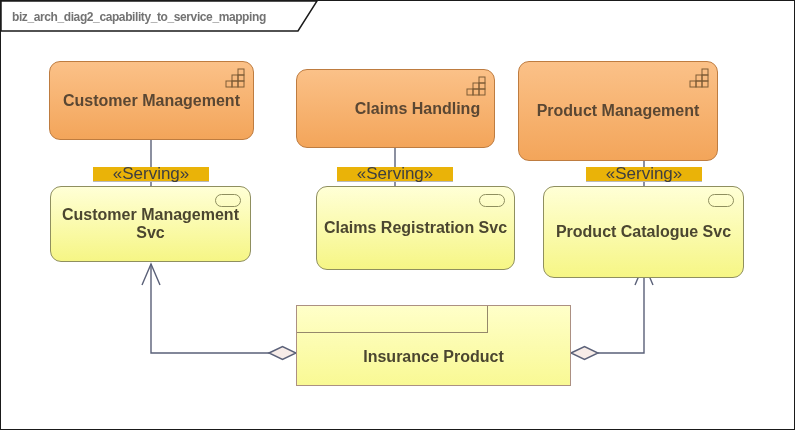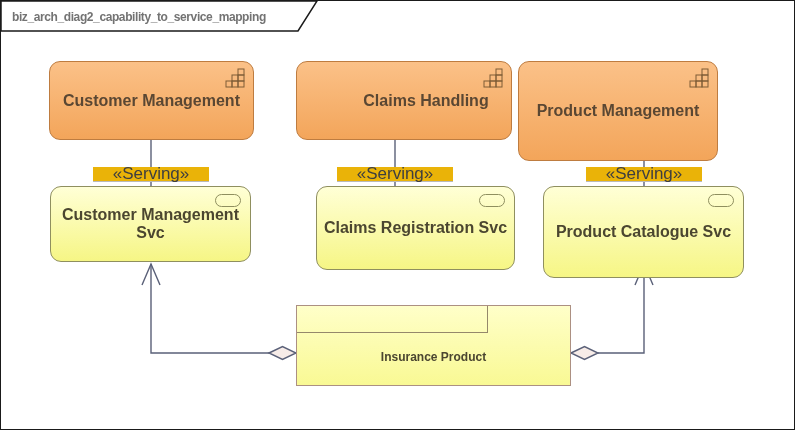--- a/index.html
+++ b/index.html
@@ -35,21 +35,21 @@
   .svc-icon{position:absolute;top:7px;right:9px;width:26px;height:13px;
         border:1.4px solid var(--service-border);border-radius:8px;}
   .product{position:absolute;left:295px;top:304px;width:275px;height:81px;
         border:1.5px solid var(--product-border);
         background:linear-gradient(to bottom,var(--product-fill-top),var(--product-fill-bottom));}
   .product-tab{position:absolute;left:0;top:0;width:191px;height:27px;
         border-right:1.4px solid var(--product-divider);
         border-bottom:1.4px solid var(--product-divider);}
   .product-label{position:absolute;left:0;right:0;top:27px;bottom:4px;
         display:flex;align-items:center;justify-content:center;
-        font-weight:bold;font-size:12px;color:var(--service-text);}
+        font-weight:bold;font-size:16px;color:var(--service-text);}
   .serving-label{position:absolute;width:116px;height:15px;top:166px;background:#eab308;
         border-bottom:1px solid #b9b9b9;display:flex;align-items:center;justify-content:center;
         font-size:17px;color:var(--label-text);line-height:14px;}
 </style>
 </head>
 <body>
 
 <div class="canvas">
 
   <svg class="overlay">
@@ -83,21 +83,21 @@
         <rect x="7" y="7" width="6" height="6"></rect>
           <rect x="13" y="7" width="6" height="6"></rect>
         <rect x="1" y="13" width="6" height="6"></rect>
           <rect x="7" y="13" width="6" height="6"></rect>
           <rect x="13" y="13" width="6" height="6"></rect>
       </g>
     </svg>
     <span>Customer Management</span>
   </div>
 
-  <div class="node capability" style="left:295px;top:60px;width:216px;height:79px;padding-left:44px;">
+  <div class="node capability" style="left:295px;top:68px;width:199px;height:79px;padding-left:44px;">
     <svg class="cap-icon" width="20" height="20" viewBox="0 0 20 20">
       <g fill="none" stroke="var(--icon-stroke)" stroke-width="1">
         <rect x="13" y="1" width="6" height="6"></rect>
         <rect x="7" y="7" width="6" height="6"></rect>
           <rect x="13" y="7" width="6" height="6"></rect>
         <rect x="1" y="13" width="6" height="6"></rect>
           <rect x="7" y="13" width="6" height="6"></rect>
           <rect x="13" y="13" width="6" height="6"></rect>
       </g>
     </svg>

